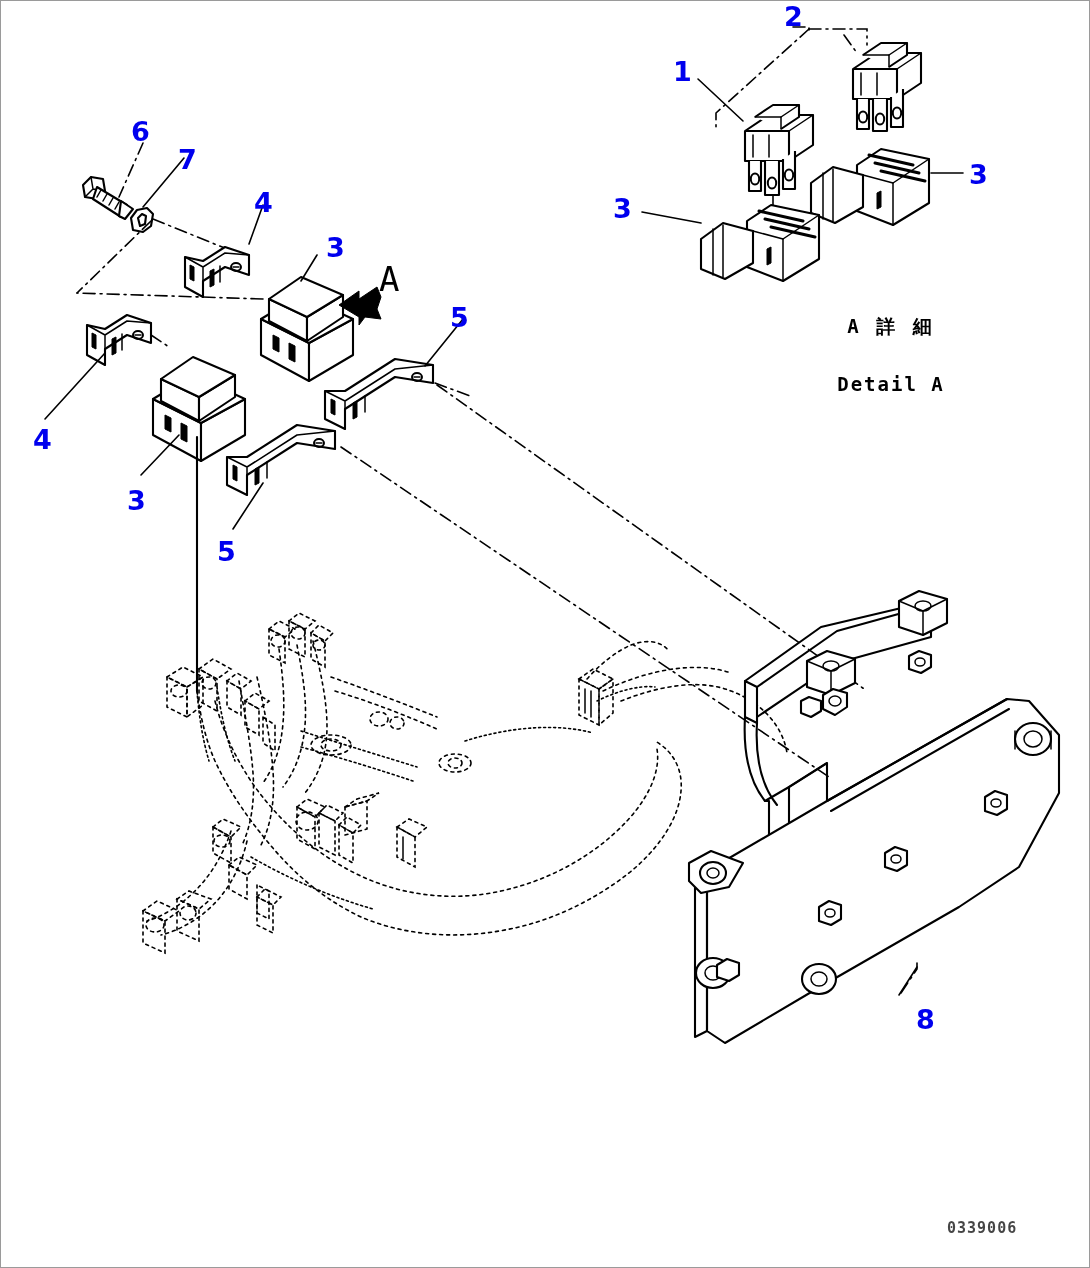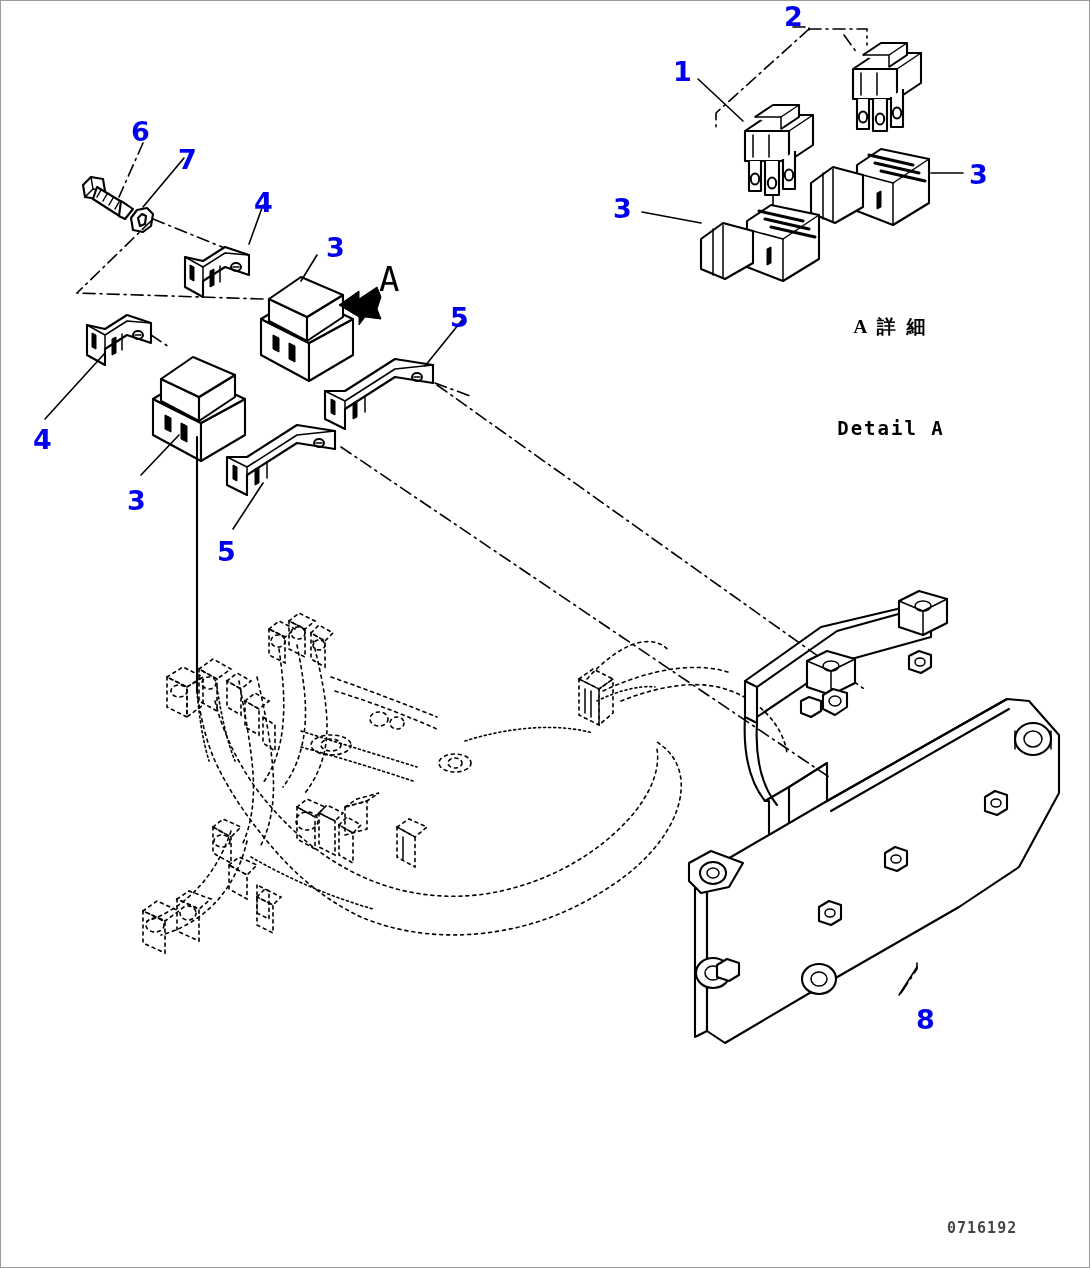--- a/index.html
+++ b/index.html
@@ -41,26 +41,24 @@
     color: #000000;
     font-family: "DejaVu Sans Mono", "Liberation Mono", monospace;
     font-weight: bold;
     text-align: center;
     line-height: 1.15;
     white-space: pre;
   }
   .label-jp {
     font-size: 19px;
     letter-spacing: 3px;
-    font-family: Liberation Serif, serif;
   }
   .label-en {
     font-size: 19px;
     letter-spacing: 2px;
-    margin-top: 44px;
   }
   .section-letter {
     position: absolute;
     color: #000000;
     font-family: "DejaVu Sans Mono", "Liberation Mono", monospace;
     font-size: 34px;
     font-weight: normal;
   }
   .drawing-no {
     position: absolute;
@@ -496,15 +494,15 @@
   <div class="callout" style="left:915px; top:1005px;">8</div>
 
   <div class="section-letter" style="left:378px; top:258px;">A</div>
 
   <div class="label-block" style="left:815px; top:278px; width:150px;">
     <div class="label-jp">A 詳 細</div>
     <div class="label-en">Detail A</div>
   </div>
 
 
-  <div class="drawing-no" style="left:946px; top:1218px;">0716192</div>
+  <div class="drawing-no" style="left:946px; top:1218px;">0339006</div>
 
 </div>
 
 </body></html>

